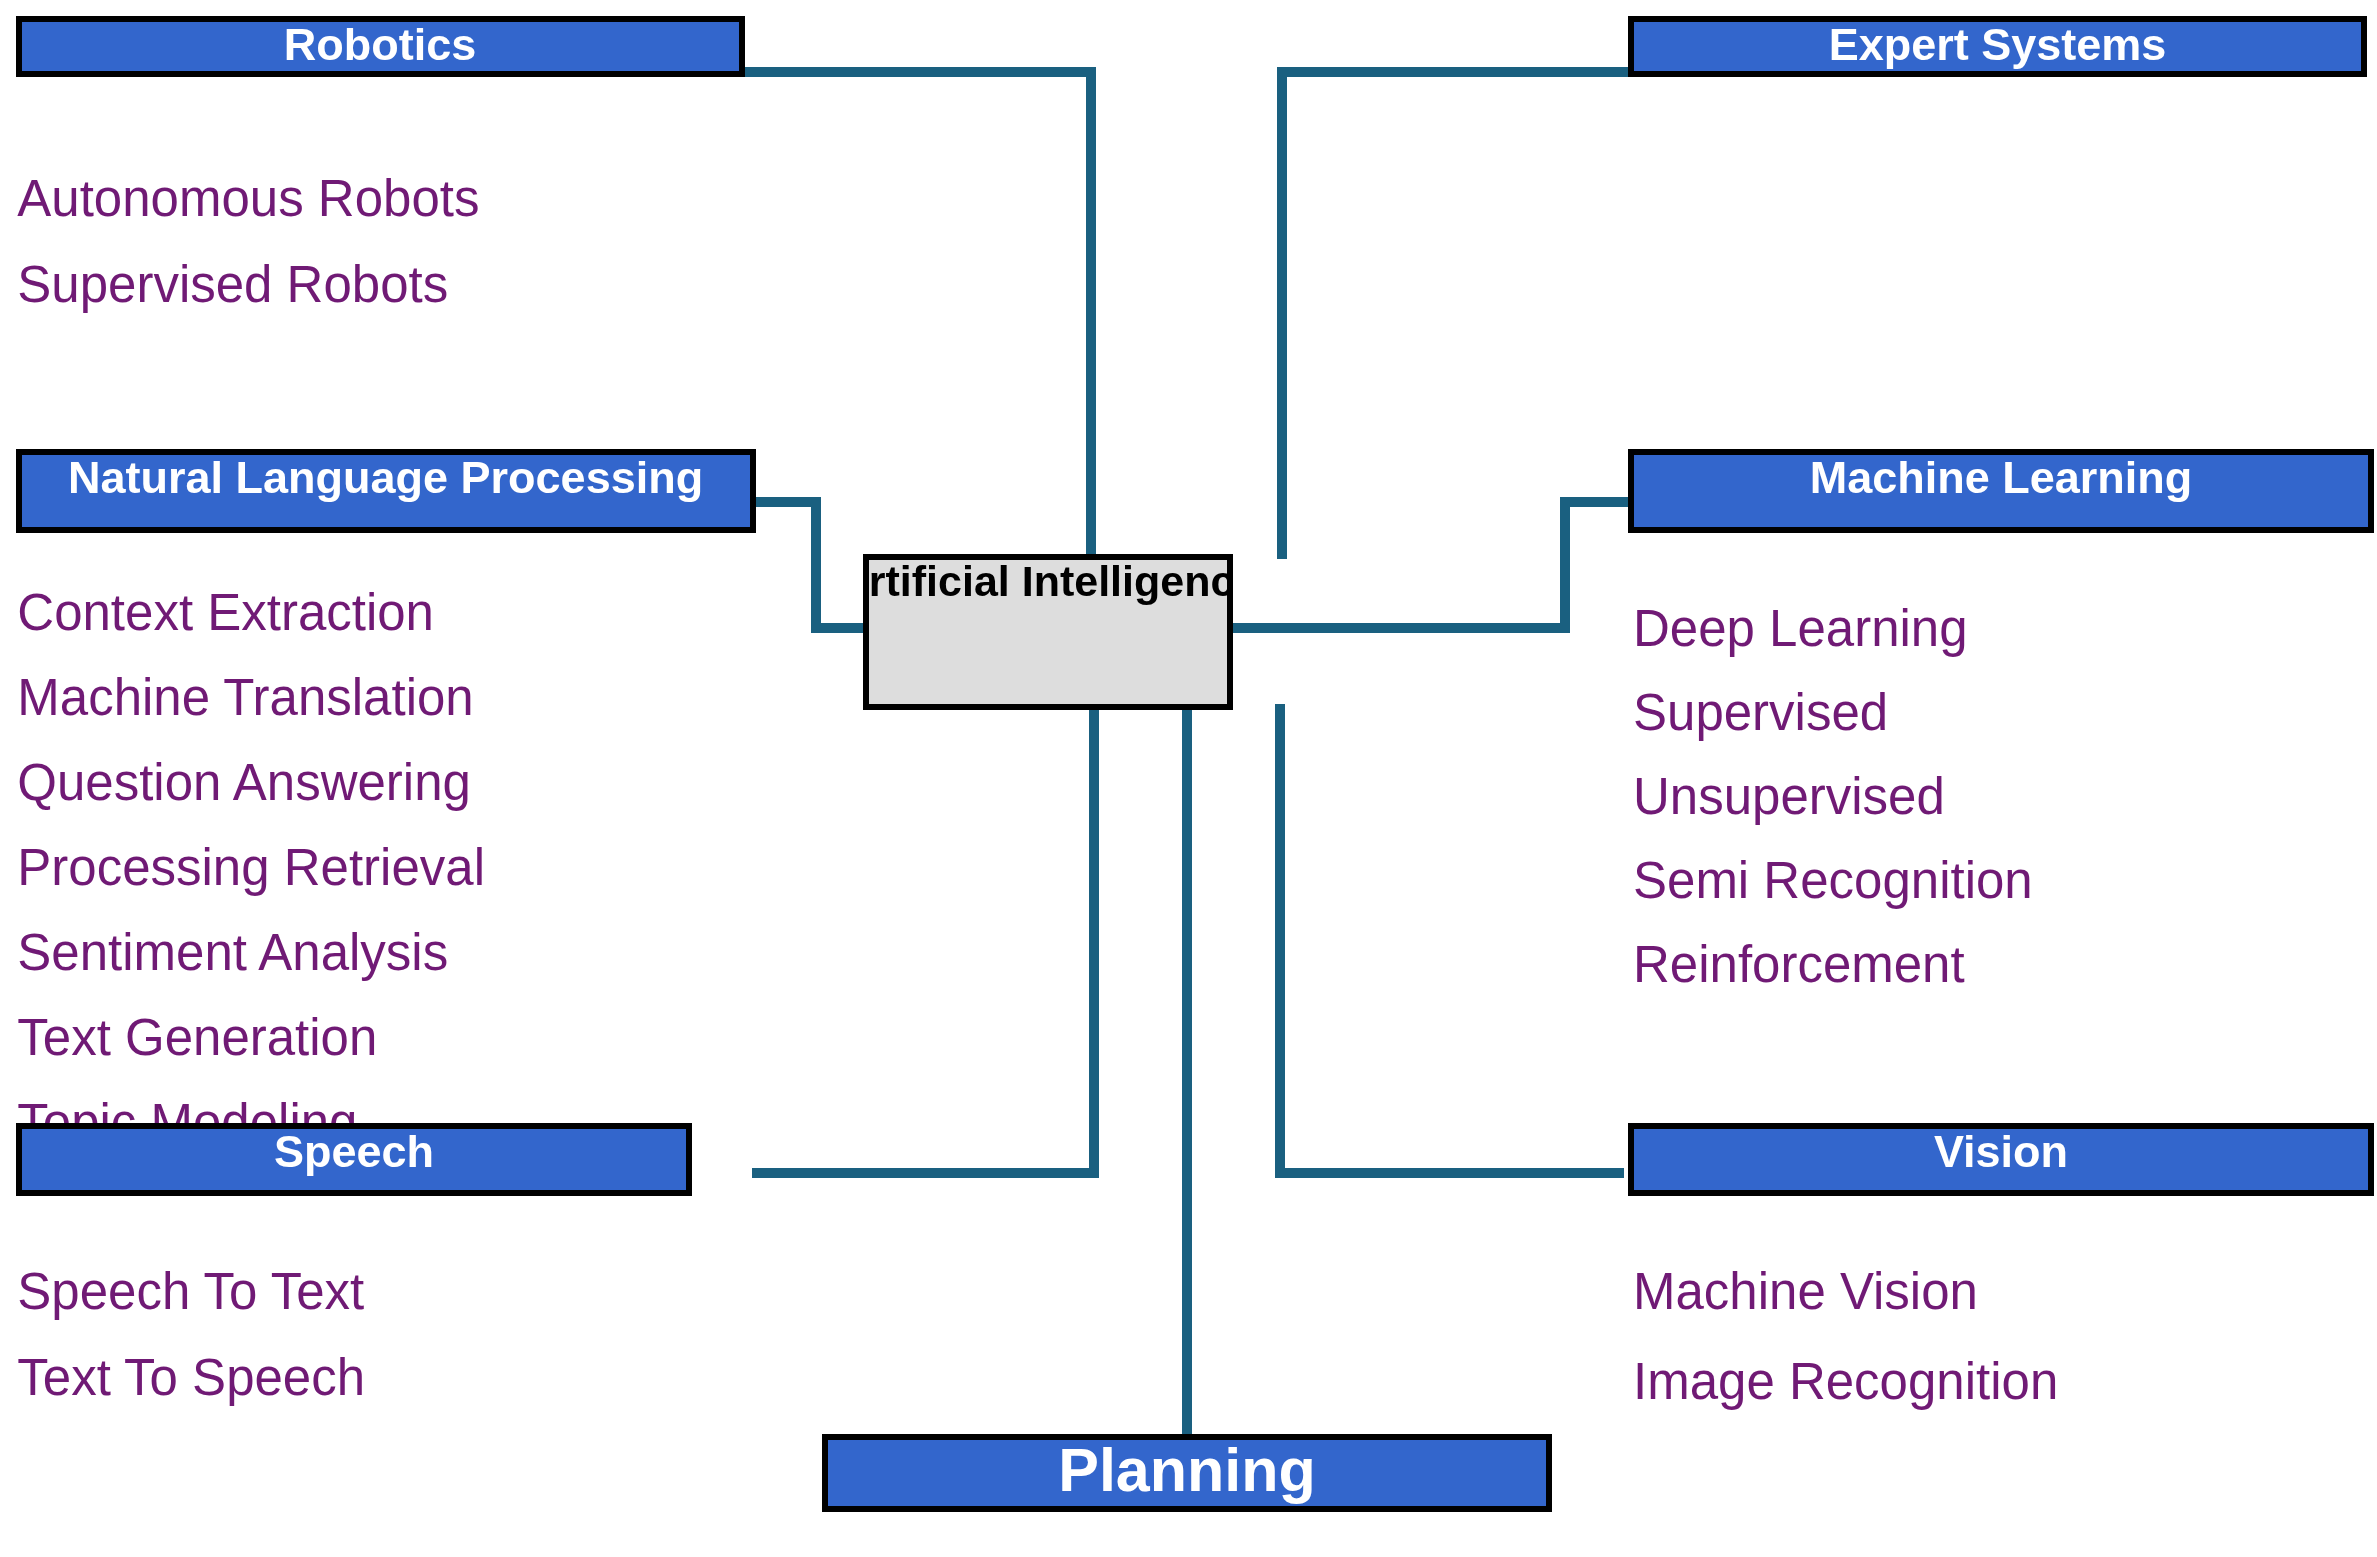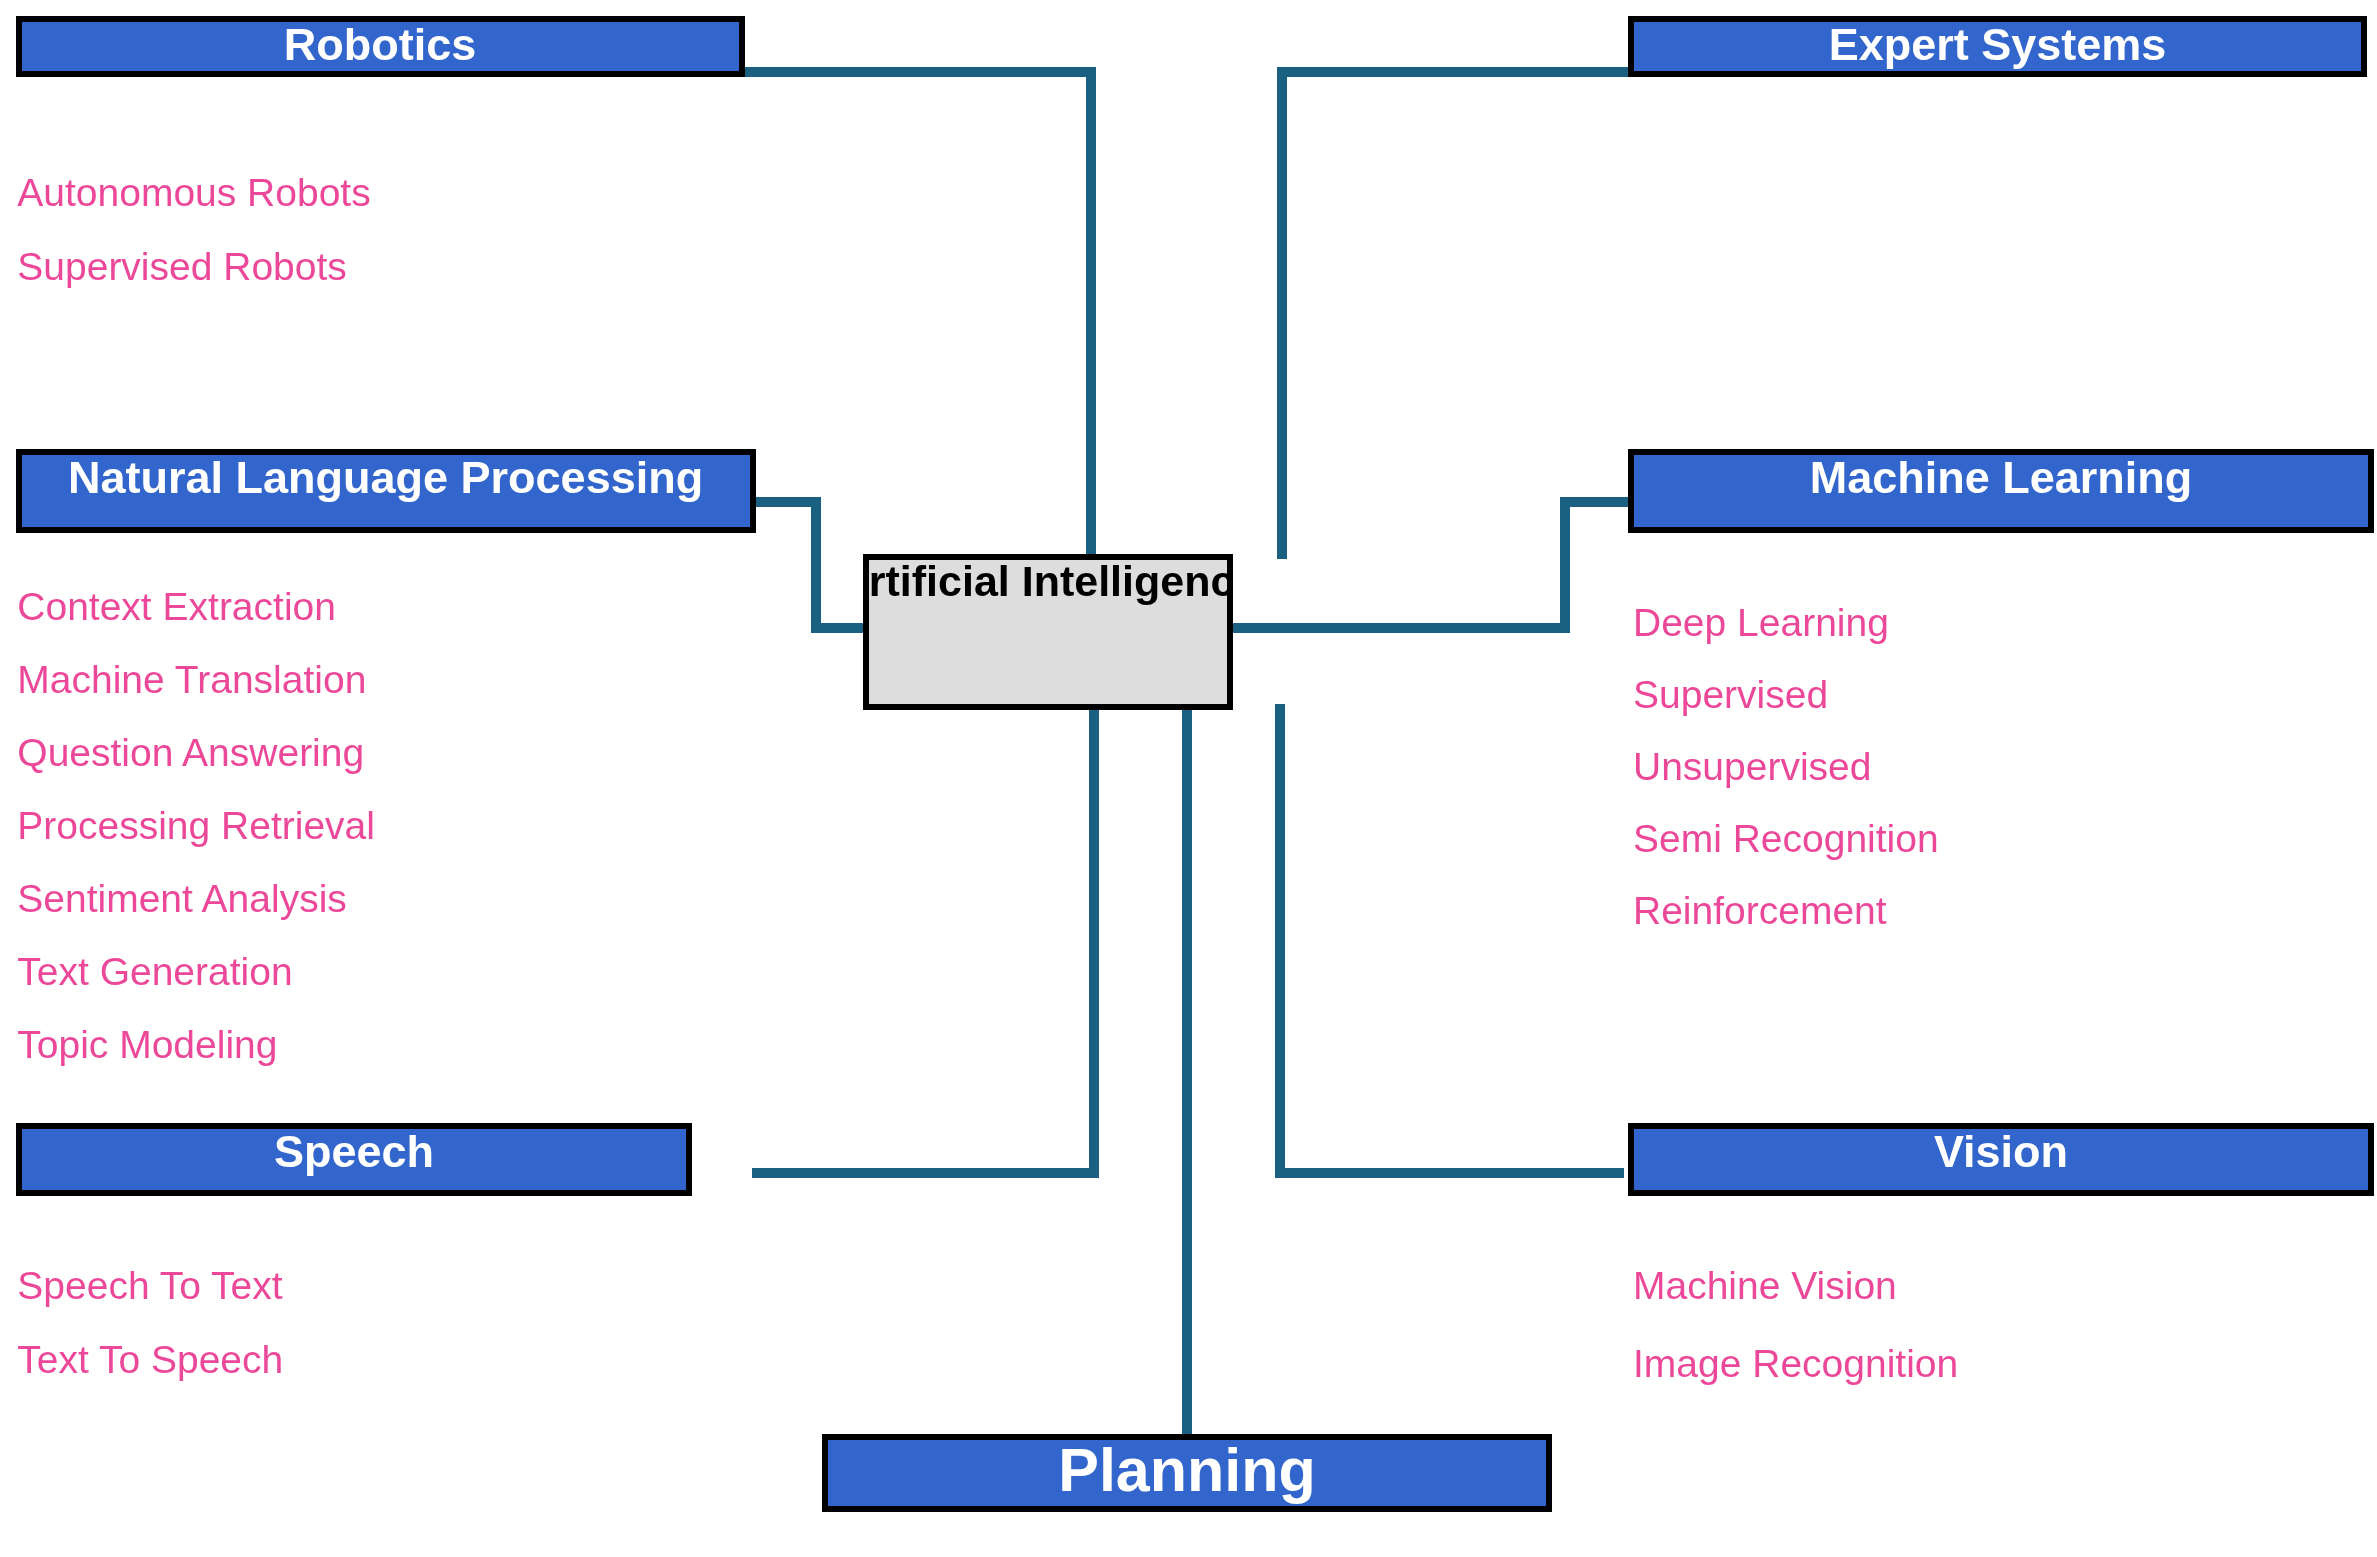--- a/index.html
+++ b/index.html
@@ -48,22 +48,22 @@
     background: #dddddd;
     border: 6px solid #000000;
   }
   .node.center .node-title {
     color: #000000;
   }
 
   
   .items {
     position: absolute;
-    color: #ec4899;
-    font-size: 39px;
+    color: #701a75;
+    font-size: 51px;
     line-height: 1;
   }
   .items .item {
     white-space: nowrap;
     margin: 0;
     padding: 0;
   }
 </style>
 </head>
 <body>

